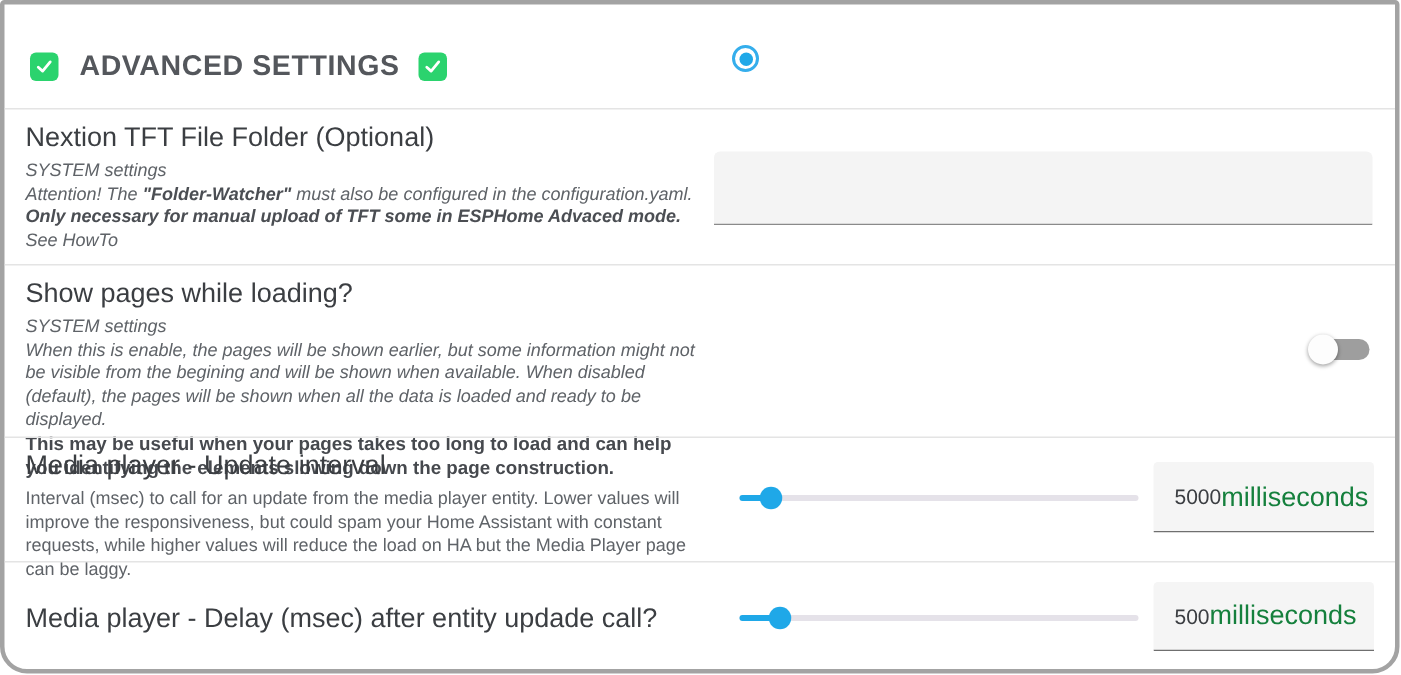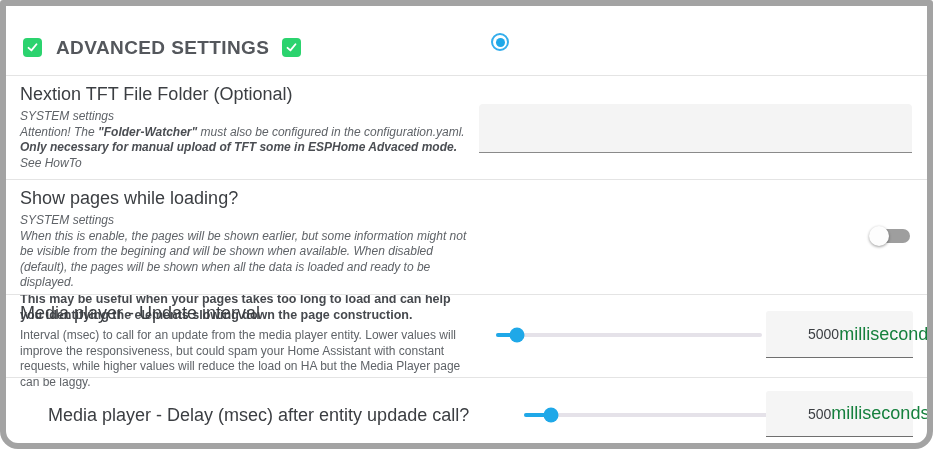--- a/index.html
+++ b/index.html
@@ -3,21 +3,21 @@
 <meta charset="utf-8">
 <style>
   * { box-sizing: border-box; margin: 0; padding: 0; }
   html,body { width: 934px; height: 450px; background: #fff; }
   body { font-family: "Liberation Sans", "DejaVu Sans", sans-serif; }
 
   .card {
     position: relative;
     width: 933px; height: 449px;
     background: #fff;
-    border: 6px solid #a3a3a3;
+    border: 3px solid #a3a3a3;
     border-radius: 3px 3px 18px 18px;
     overflow: hidden;
   }
 
   
   .header {
     position: relative;
     height: 69px;
     display: flex;
     align-items: center;
@@ -82,21 +82,21 @@
     line-height: 1.3;
     color: #5f6368;
   }
   .desc.italic { font-style: italic; }
   .desc .b { font-weight: 700; color: #4b4e53; }
   .sec2-bold { font-weight: 700; color: #46494e; font-style: normal; font-size: 12.5px; }
 
   #section-1 { height: 104px; }
   #section-2 { height: 115px; }
   #section-3 { height: 83px; }
-  #section-4 { height: 77px; padding-left: 28px; }
+  #section-4 { height: 77px; }
   #section-4 .sec-left { padding-top: 27px; }
 
   
   .filled-input {
     position: absolute;
     left: 11px; right: 15px;
     top: 28px; height: 49px;
     background: #f4f4f4;
     border: none;
     border-bottom: 1px solid #8a8a8a;
@@ -168,21 +168,21 @@
     width: 147px;
     background: #f5f5f5;
     border-bottom: 1px solid #6f6f6f;
     border-radius: 3px 3px 0 0;
     display: flex;
     align-items: center;
     justify-content: space-between;
     padding: 0 15px 0 14px;
     cursor: text;
   }
-  .value-box .num { font-size: 14px; color: #3b3e42; margin-left: 28px; }
+  .value-box .num { font-size: 14px; color: #3b3e42; }
   .value-box .unit { font-size: 18px; color: #15803d; }
 </style>
 </head>
 <body>
 
 <div class="card">
 
   <div class="header">
     <div class="checkbox checked">
       <span>

